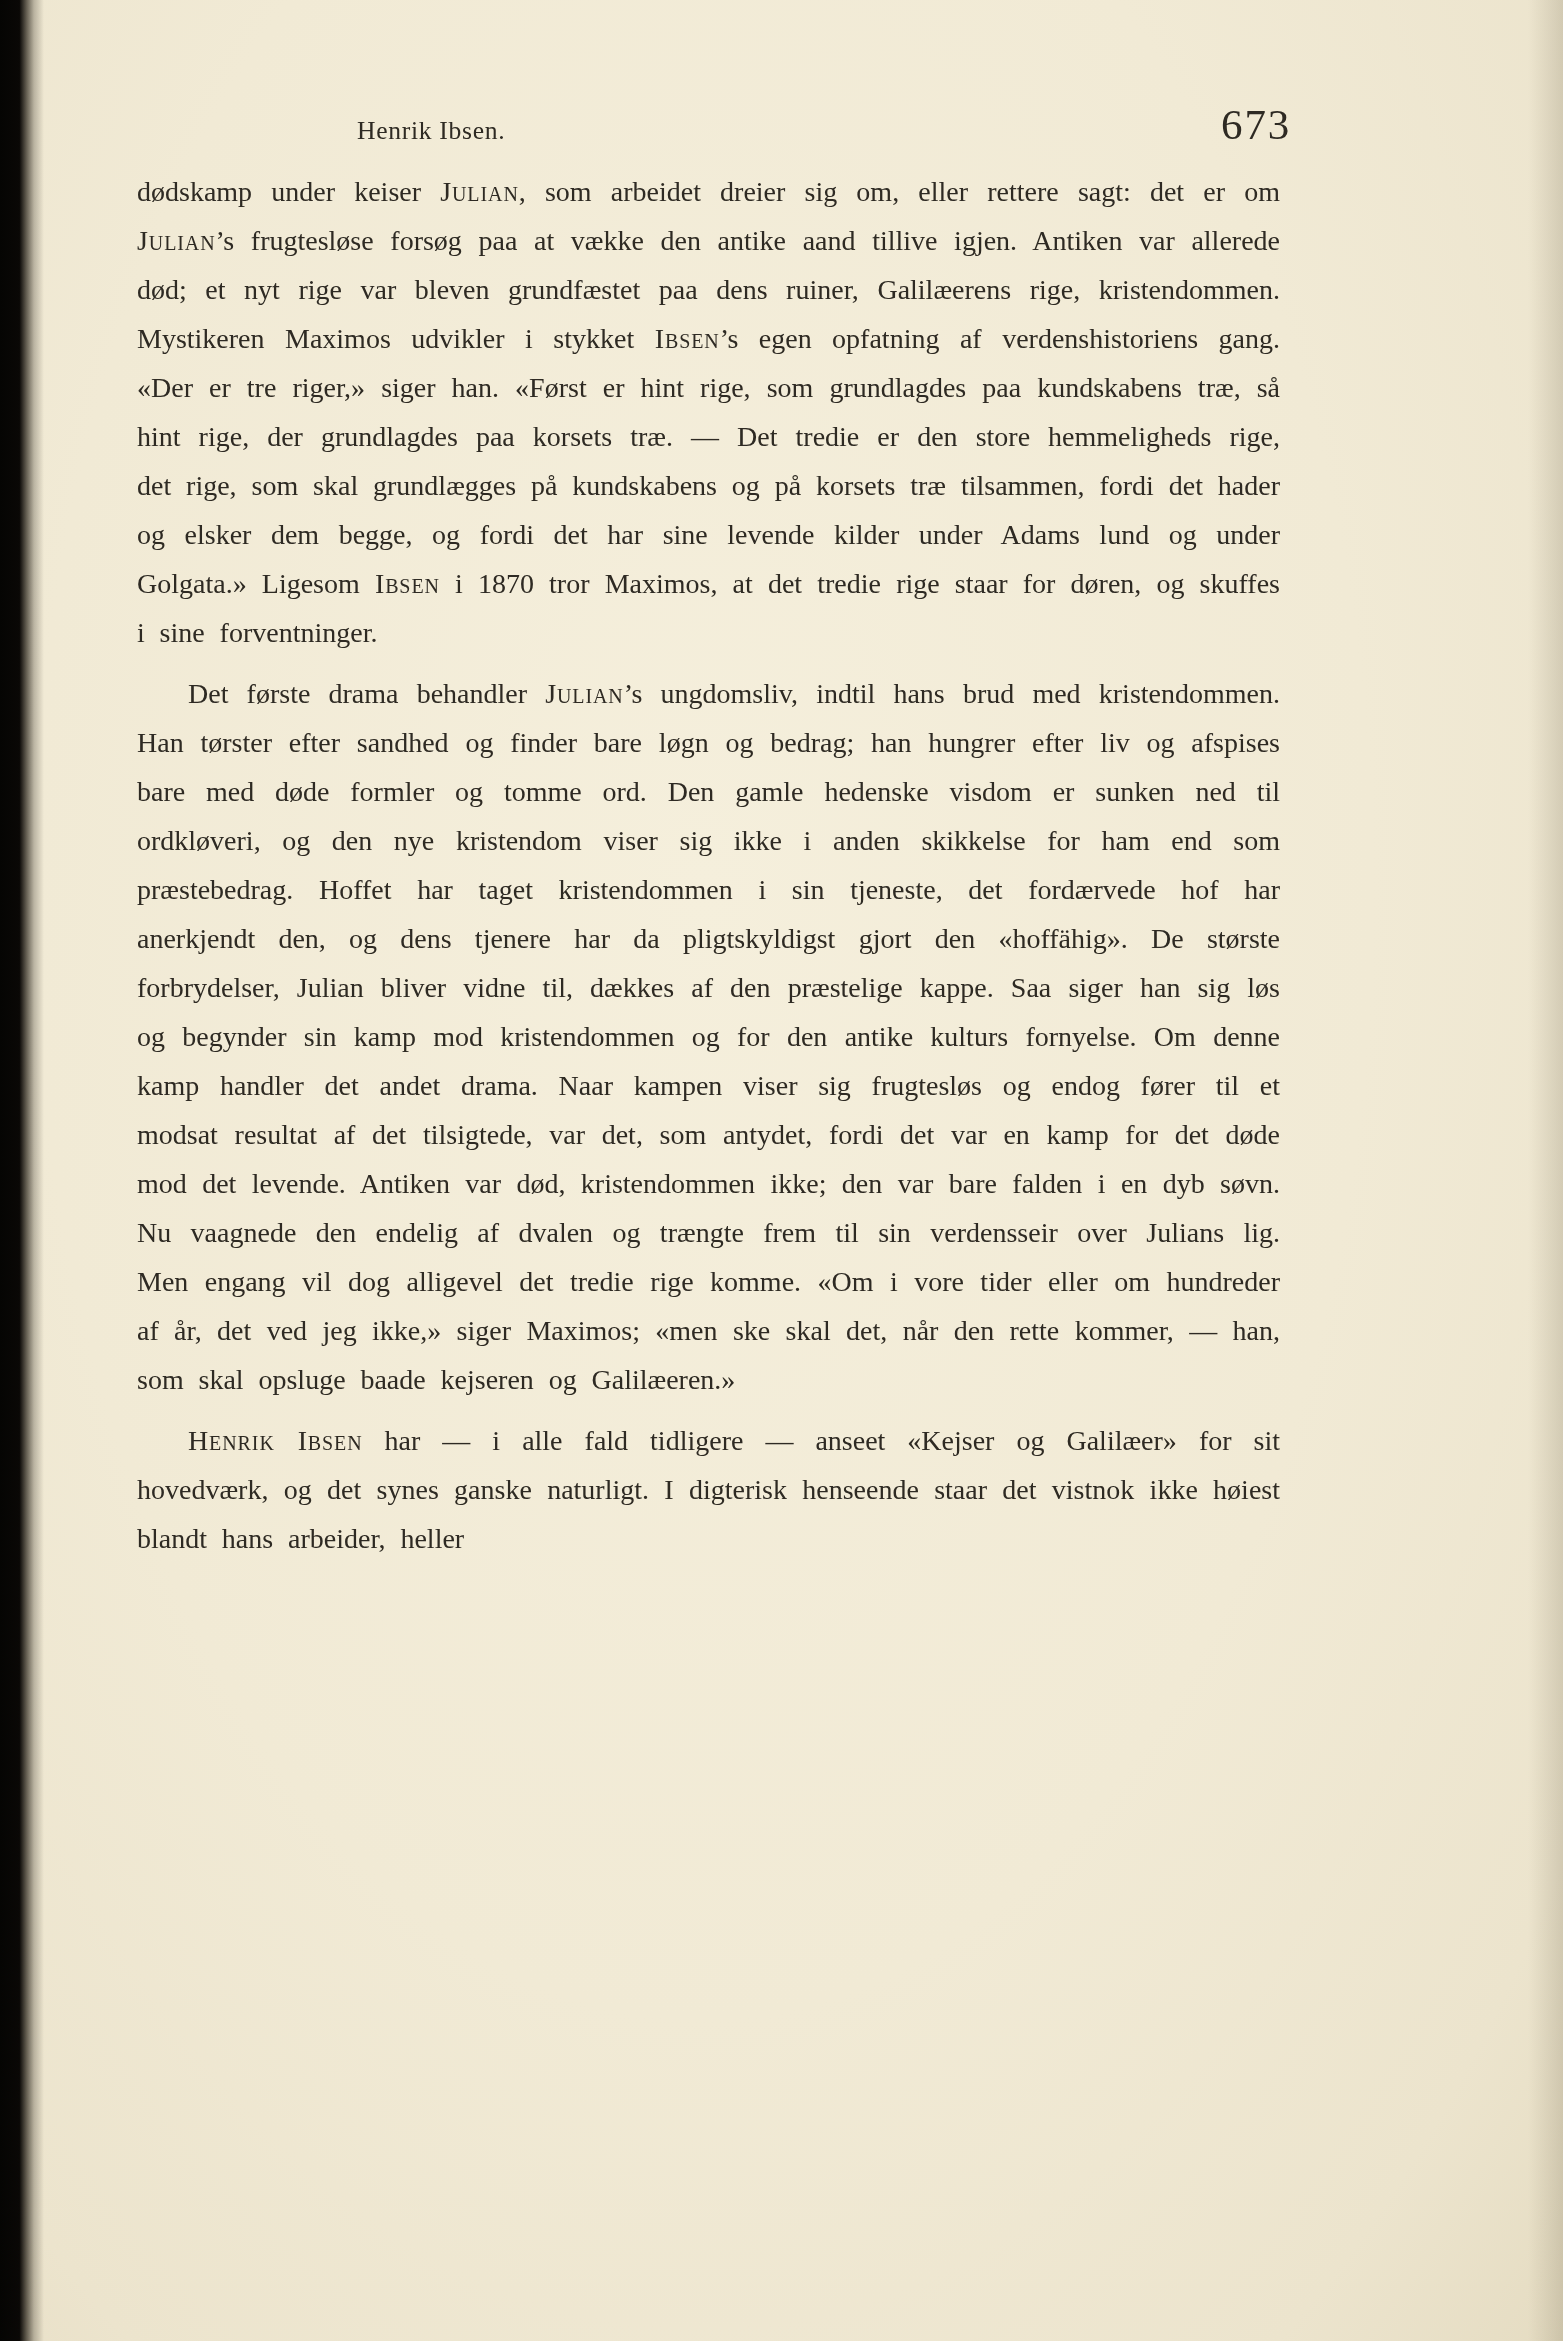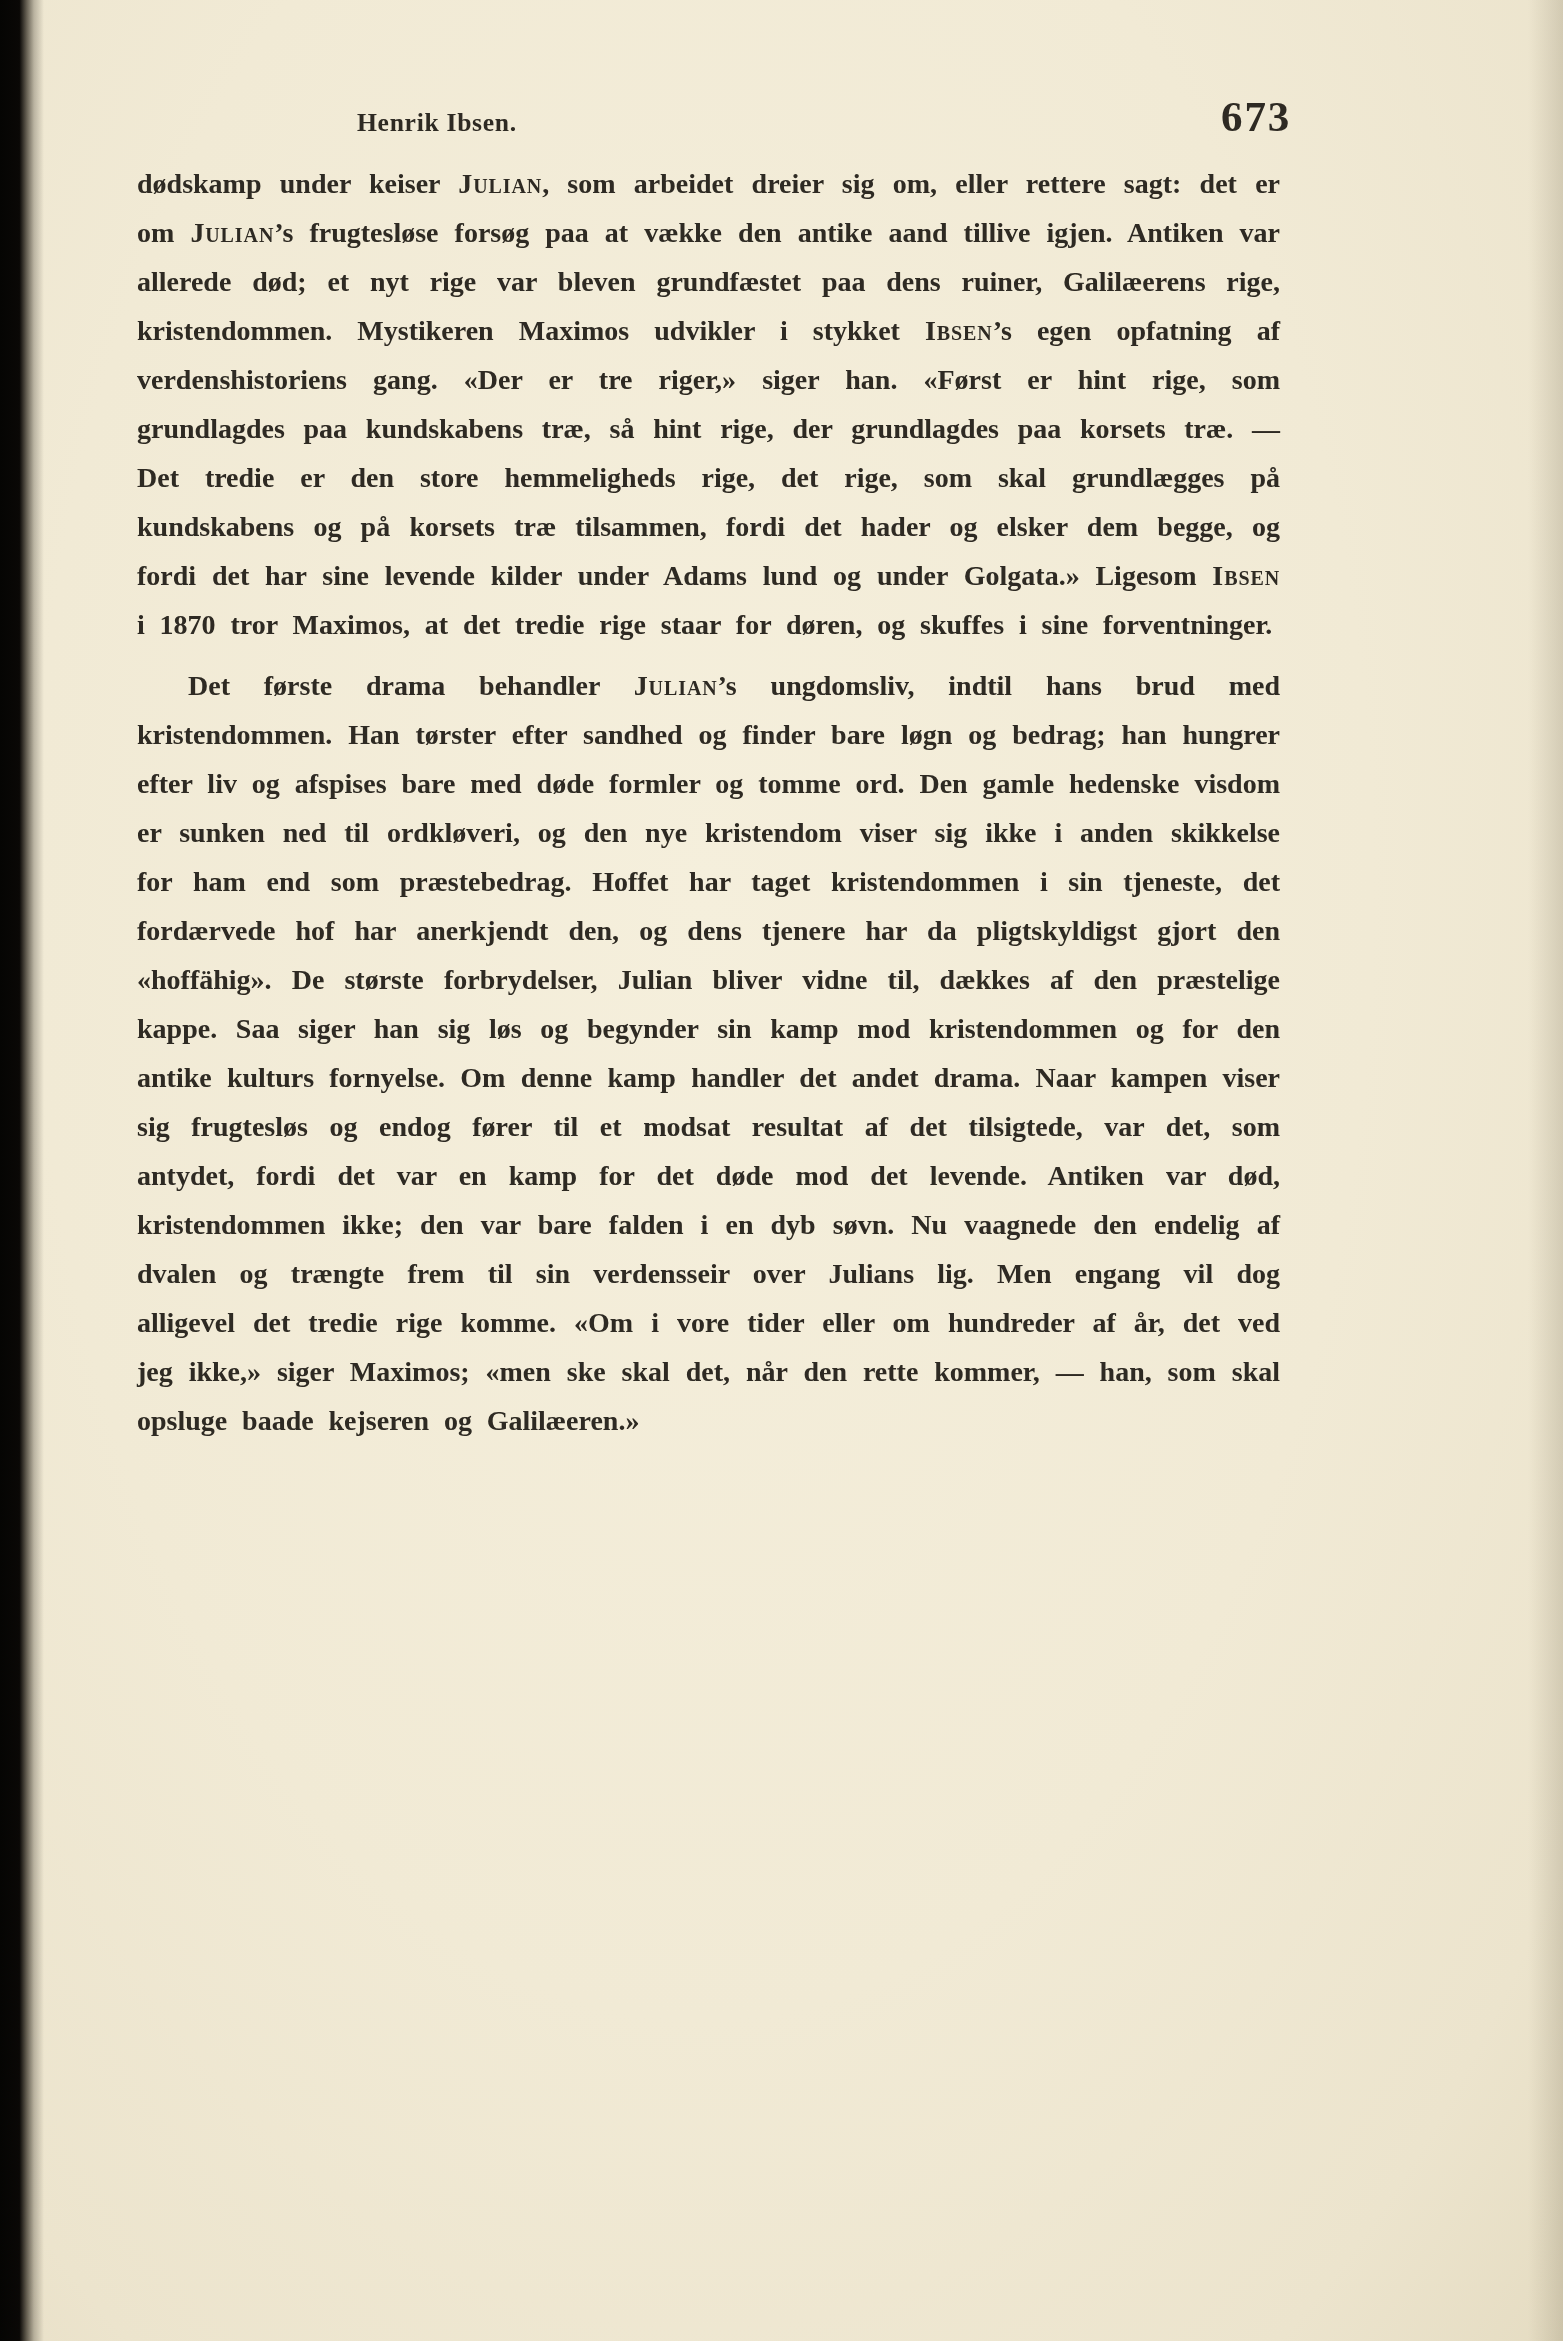--- a/index.html
+++ b/index.html
@@ -37,23 +37,22 @@
     top: 0;
     bottom: 0;
     width: 35px;
     background: linear-gradient(270deg,
       rgba(90, 80, 55, 0.18) 0px,
       rgba(90, 80, 55, 0) 35px);
   }
   .content {
     position: absolute;
     left: 125px;
-    top: 4px;
+    top: 12px;
     width: 1167px;
-    font-weight: bold;
   }
   .running-head {
     display: flex;
     align-items: baseline;
     margin-top: 88px;
   }
   .head-title {
     margin-left: 232px;
     font-size: 25.6px;
     letter-spacing: 0.7px;
@@ -98,18 +97,19 @@
   <div class="content">
 
     <div class="running-head">
       <span class="head-title">Henrik Ibsen.</span>
       <span class="page-number">673</span>
     </div>
 
     <div class="body-text">
         <p class="para">dødskamp under keiser <span class="sc">Julian</span>, som arbeidet dreier sig om, eller rettere sagt: det er om <span class="sc">Julian</span>’s frugtesløse forsøg paa at vække den antike aand tillive igjen. Antiken var allerede død; et nyt rige var bleven grundfæstet paa dens ruiner, Galilæerens rige, kristendommen. Mystikeren Maximos udvikler i stykket <span class="sc">Ibsen</span>’s egen opfatning af verdenshistoriens gang. «Der er tre riger,» siger han. «Først er hint rige, som grundlagdes paa kundskabens træ, så hint rige, der grundlagdes paa korsets træ. — Det tredie er den store hemmeligheds rige, det rige, som skal grundlægges på kundskabens og på korsets træ tilsammen, fordi det hader og elsker dem begge, og fordi det har sine levende kilder under Adams lund og under Golgata.» Ligesom <span class="sc">Ibsen</span> i 1870 tror Maximos, at det tredie rige staar for døren, og skuffes i sine forventninger.</p>
         <p class="para indent">Det første drama behandler <span class="sc">Julian</span>’s ungdomsliv, indtil hans brud med kristendommen. Han tørster efter sandhed og finder bare løgn og bedrag; han hungrer efter liv og afspises bare med døde formler og tomme ord. Den gamle hedenske visdom er sunken ned til ordkløveri, og den nye kristendom viser sig ikke i anden skikkelse for ham end som præstebedrag. Hoffet har taget kristendommen i sin tjeneste, det fordærvede hof har anerkjendt den, og dens tjenere har da pligtskyldigst gjort den «hoffähig». De største forbrydelser, Julian bliver vidne til, dækkes af den præstelige kappe. Saa siger han sig løs og begynder sin kamp mod kristendommen og for den antike kulturs fornyelse. Om denne kamp handler det andet drama. Naar kampen viser sig frugtesløs og endog fører til et modsat resultat af det tilsigtede, var det, som antydet, fordi det var en kamp for det døde mod det levende. Antiken var død, kristendommen ikke; den var bare falden i en dyb søvn. Nu vaagnede den endelig af dvalen og trængte frem til sin verdensseir over Julians lig. Men engang vil dog alligevel det tredie rige komme. «Om i vore tider eller om hundreder af år, det ved jeg ikke,» siger Maximos; «men ske skal det, når den rette kommer, — han, som skal opsluge baade kejseren og Galilæeren.»</p>
+        <p class="para indent"><span class="sc">Henrik Ibsen</span> har — i alle fald tidligere — anseet «Kejser og Galilæer» for sit hovedværk, og det synes ganske naturligt. I digterisk henseende staar det vistnok ikke høiest blandt hans arbeider, heller</p>
       </div>
 
 
   </div>
 </div>
 
 
 </body></html>

